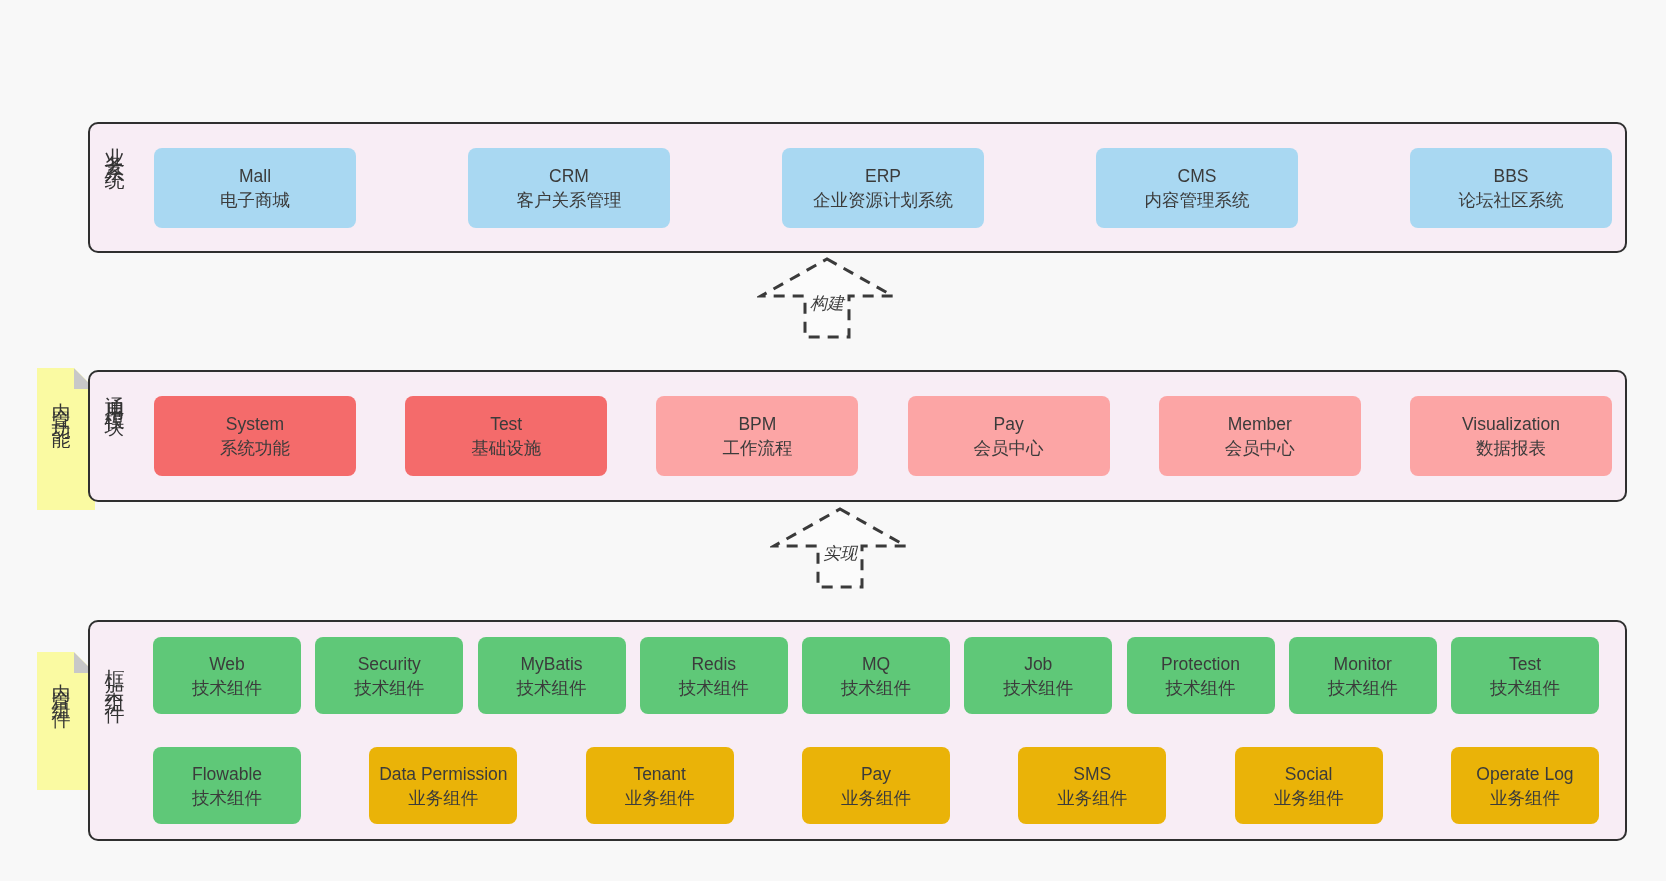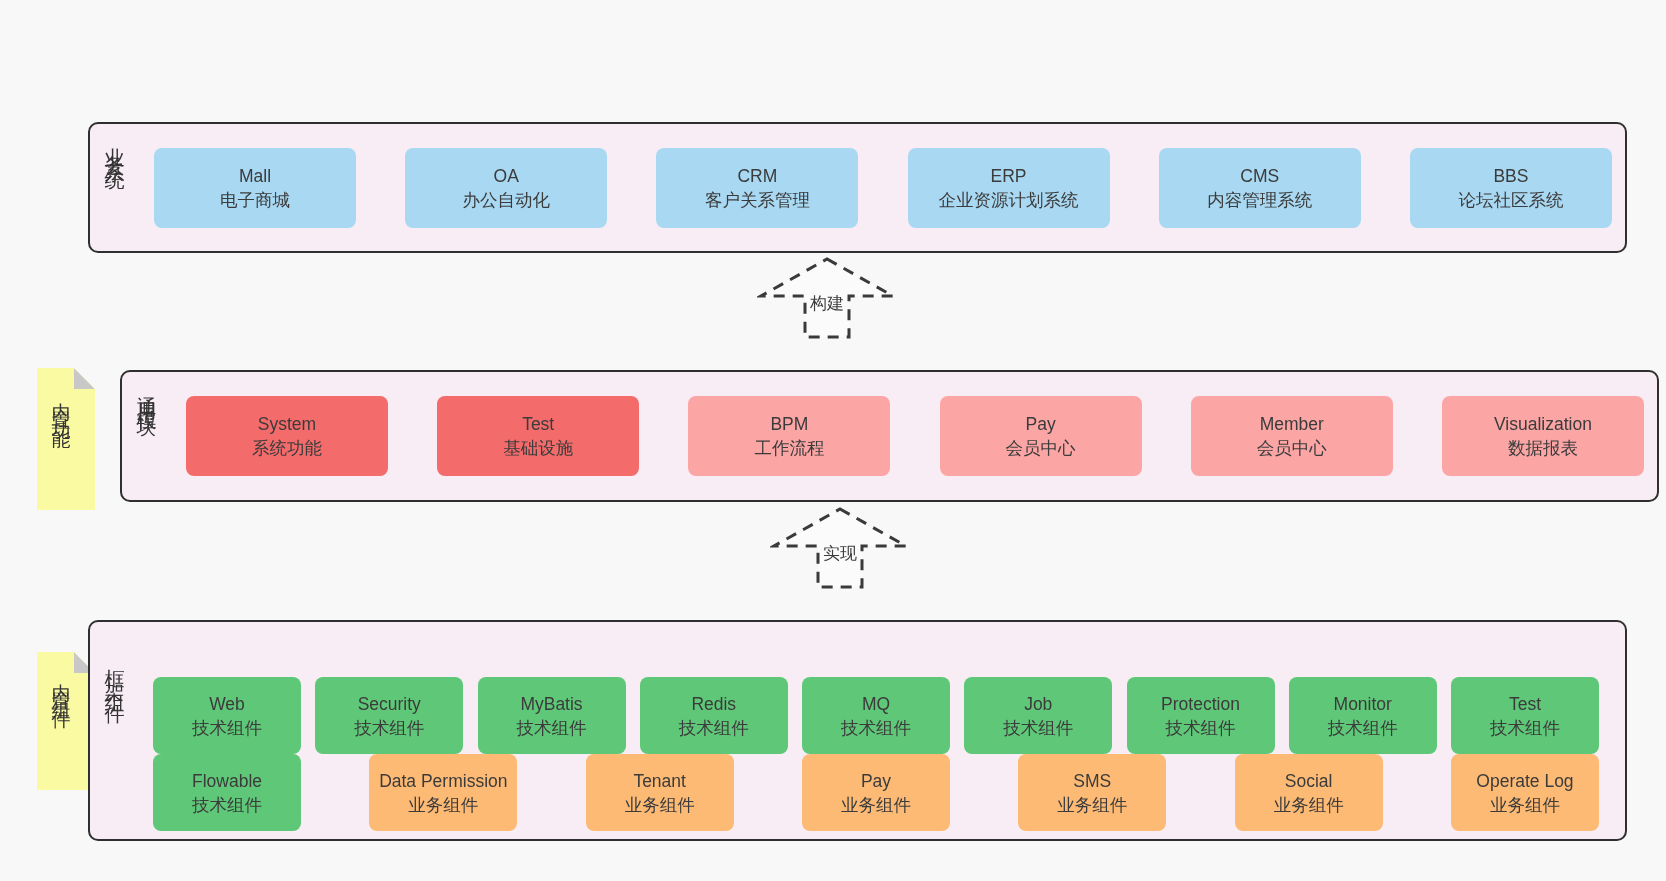--- a/index.html
+++ b/index.html
@@ -10,21 +10,21 @@
     font-family:"Liberation Sans","DejaVu Sans",sans-serif;
     color:#3b3b3b;
   }
   
   .panel {
     position:absolute; left:88px; width:1539px;
     background:#f8edf5; border:2px solid #2f2f2f; border-radius:10px;
     z-index:2;
   }
   .panel-1 { top:122px; height:131px; }
-  .panel-2 { top:370px; height:132px;margin-left:32px; }
+  .panel-2 { top:370px; height:132px; }
   .panel-3 { top:620px; height:221px; }
   .vlabel {
     position:absolute; left:13px; top:0;
     writing-mode:vertical-lr; text-orientation:upright;
     font-size:20px; line-height:24px; color:#333;
   }
   .panel-1 .vlabel, .panel-2 .vlabel { padding-top:8px; letter-spacing:7px; }
   .panel-3 .vlabel { padding-top:31px; letter-spacing:12px; }
   
   .tab {
@@ -44,36 +44,36 @@
   }
   .tab-2 .tab-label { padding-top:19px; letter-spacing:9px; }
   .tab-3 .tab-label { padding-top:16px; letter-spacing:9px; }
   
   .row {
     position:absolute; left:64px; right:13px; top:0; bottom:0;
     display:flex; align-items:center; justify-content:space-between;
   }
   .grid {
     position:absolute; left:63px; right:26px; top:15px; bottom:15px;
-    display:flex; flex-wrap:wrap; justify-content:space-between; align-content:space-between;margin-top:40px;
+    display:flex; flex-wrap:wrap; justify-content:space-between; align-content:space-between;
   }
   .box {
     display:flex; flex-direction:column; justify-content:center; align-items:center;
     text-align:center; border-radius:8px;
     font-size:17.5px; line-height:24px; color:#3b3b3b;
   }
   .row .box  { width:202px; height:80px;text-align:center; }
   .grid .box { width:148px; height:77px; }
   .blue  { background:#a9d8f2; }
   .red   { background:#f46b6b; }
   .pink  { background:#fca5a5; }
   .green { background:#5fc878; }
-  .lgreen{ background:#fdba74; }
-  
-  .arrow { position:absolute; width:140px; height:86px; z-index:3; }
+  .lgreen{ background:#eab308; }
+  
+  .arrow { position:absolute; width:140px; height:86px; z-index:3;font-style:italic; }
   .arrow-1 { left:757px; top:256px; }
   .arrow-2 { left:770px; top:506px; }
   .arrow svg { position:absolute; left:0; top:0; }
   .arrow-label {
     position:absolute; left:50%; top:36px; transform:translateX(-50%);
     background:#fbfbfb; padding:0 3px;
     font-size:17px; color:#3d3d3d; white-space:nowrap;
   }
 </style>
 </head>
@@ -91,24 +91,20 @@
   </div>
 
   <div class="panel panel-1">
     <div class="vlabel">业务系统</div>
     <div class="row">
       <div class="box blue">
         <span>Mall</span>
         <span>电子商城</span>
       </div>
       <div class="box blue">
-        <span>OA</span>
-        <span>办公自动化</span>
-      </div>
-      <div class="box blue">
         <span>CRM</span>
         <span>客户关系管理</span>
       </div>
       <div class="box blue">
         <span>ERP</span>
         <span>企业资源计划系统</span>
       </div>
       <div class="box blue">
         <span>CMS</span>
         <span>内容管理系统</span>

